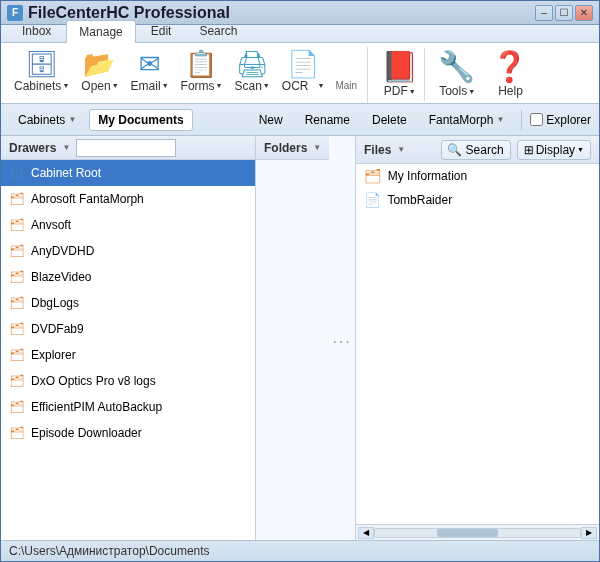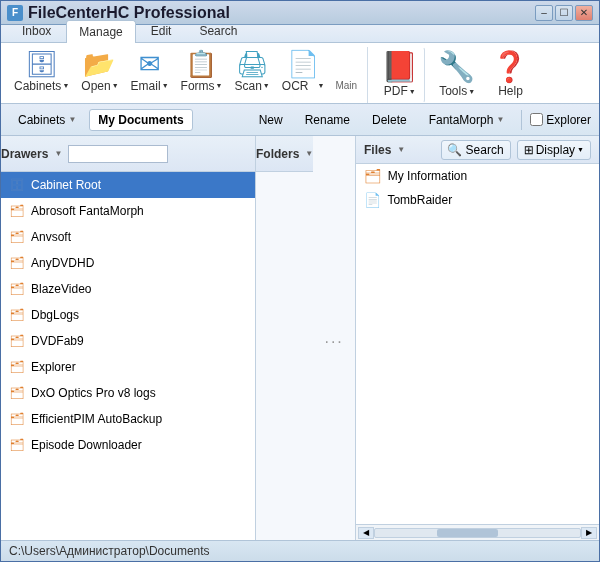--- a/index.html
+++ b/index.html
@@ -101,25 +101,25 @@
       width: 255px;
       display: flex;
       flex-direction: column;
       border-right: 1px solid #c0d0e0;
       background: white;
       flex-shrink: 0;
     }
     .panel-header {
       background: linear-gradient(to bottom, #e8f0f8, #dce6f4);
       border-bottom: 1px solid #c0d0e0;
-      padding: 4px 0;
+      padding: 4px 8px;
       display: flex;
       align-items: center;
       gap: 6px;
-      height: 36px;
+      height: 24px;
     }
     .panel-header-label { font-size: 12px; font-weight: bold; color: #333; }
     .panel-header-arrow { font-size: 8px; color: #666; }
     .panel-search { border: 1px solid #aabbd0; padding: 2px 4px; font-size: 11px; width: 100px; }
 
     .drawer-list { flex: 1; overflow-y: auto; overflow-x: hidden; }
     .drawer-item {
       display: flex;
       align-items: center;
       padding: 4px 8px;

